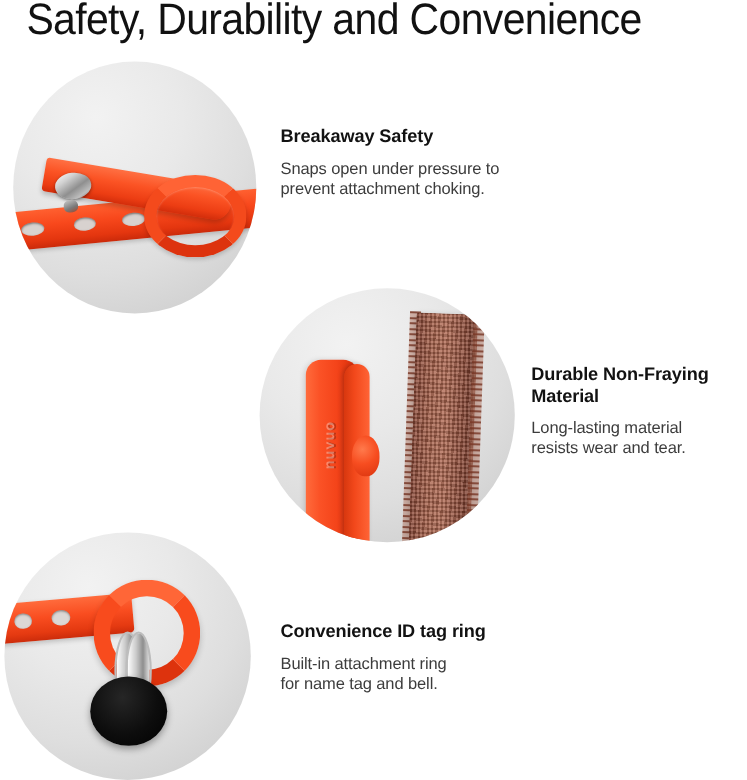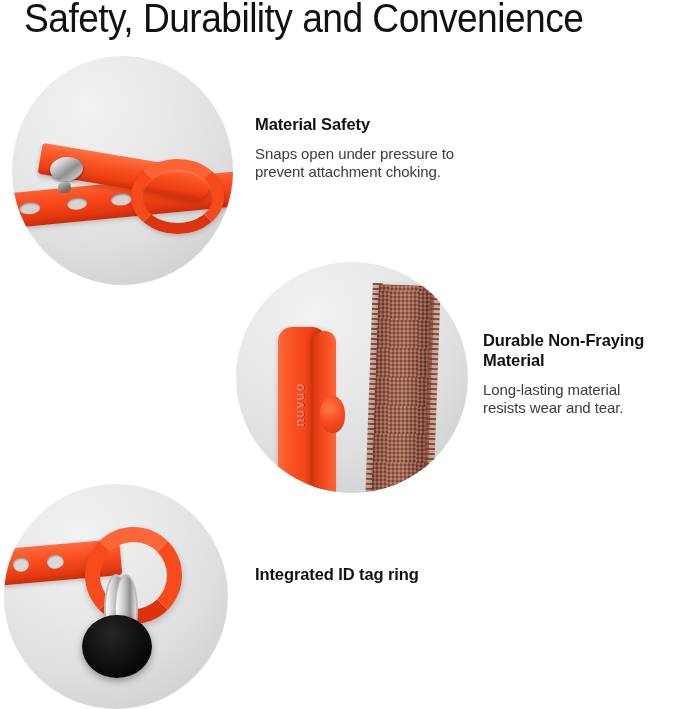--- a/index.html
+++ b/index.html
@@ -242,21 +242,21 @@
         <span class="hole" style="left:45%;"></span>
       </div>
       <div class="p1-strap-diag"></div>
       <div class="p1-loop"></div>
       <div class="p1-snap"></div>
       <div class="p1-snap-post"></div>
     </div>
   </div>
 
   <div class="text-block" style="left:255px; top:114px; width:240px;">
-    <h2 class="feature-title">Material Safety</h2>
+    <h2 class="feature-title">Breakaway Safety</h2>
     <p class="feature-desc">Snaps open under pressure to
 prevent attachment choking.</p>
   </div>
 </section>
 
 <section class="feature">
 
   <div class="photo-circle" style="left:236px; top:262px; width:232px; height:231px;">
     <div class="photo-inner">
       <div class="p2-silicone"></div>
@@ -285,15 +285,17 @@
         <span class="hole" style="left:47%;"></span>
       </div>
       <div class="p3-ring-body"></div>
       <div class="p3-splitring"></div>
       <div class="p3-splitring second"></div>
       <div class="p3-tag"></div>
     </div>
   </div>
 
   <div class="text-block" style="left:255px; top:564px; width:230px;">
-    <h2 class="feature-title">Integrated ID tag ring</h2>
+    <h2 class="feature-title">Convenience ID tag ring</h2>
+    <p class="feature-desc">Built-in attachment ring
+for name tag and bell.</p>
   </div>
 </section>
 
 </body></html>

